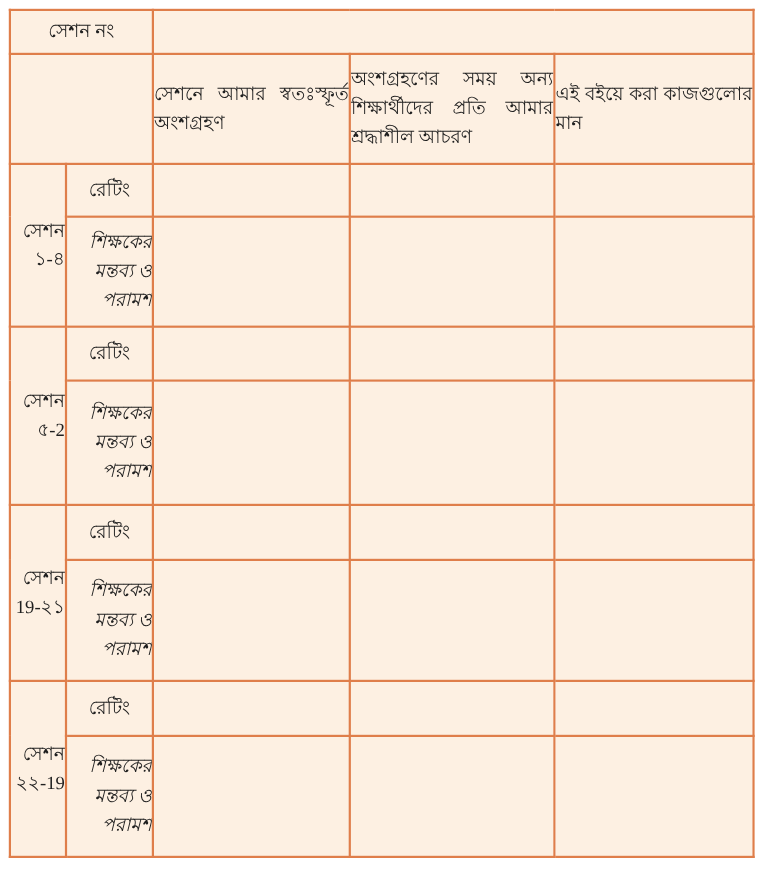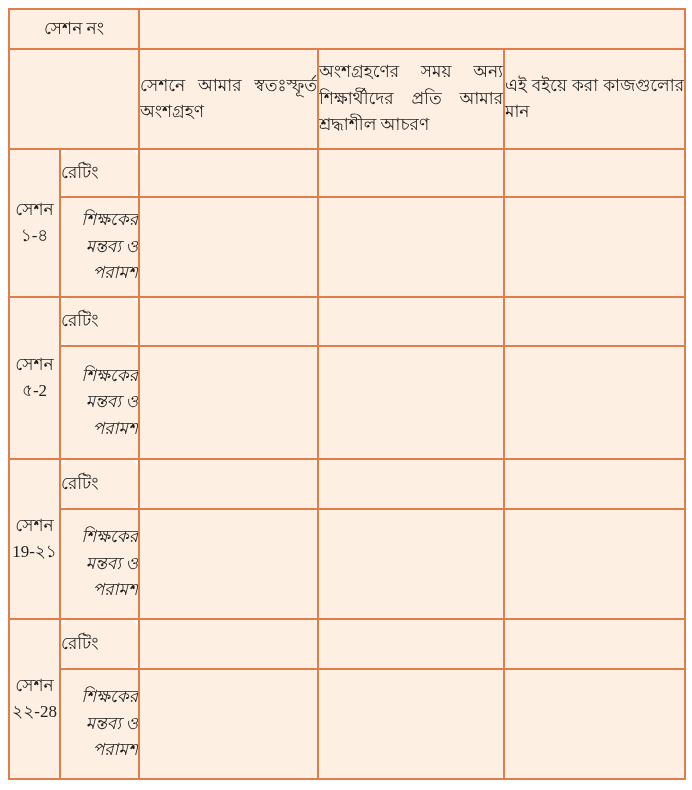--- a/index.html
+++ b/index.html
@@ -50,29 +50,28 @@
     vertical-align: middle;
   }
   td.col-header {
     vertical-align: top;
     text-align: justify;
     text-justify: inter-word;
     padding-top: 7px;
     font-size: 17px;
   }
   td.group-label {
-    text-align: center;
+    text-align: right;
     font-size: 17px;
     padding: 4px 2px;
     word-break: break-word;
   }
   td.rating-label {
-    text-align: left;
+    text-align: center;
     font-size: 17px;
-    border-radius: 12px;
   }
   td.comments-label {
     text-align: right;
     font-size: 17px;
     padding: 4px 4px;
     font-style: italic;
   }
   td.blank { padding: 0; }
   .footer-mark {
     position: absolute;
@@ -146,21 +145,21 @@
       <td class="blank"></td>
     </tr>
     <tr style="height:110px">
       <td class="comments-label">শিক্ষকের মন্তব্য ও পরামর্শ</td>
       <td class="blank"></td>
       <td class="blank"></td>
       <td class="blank"></td>
     </tr>
 
     <tr style="height:50px">
-      <td rowspan="2" class="group-label">সেশন ২২-28</td>
+      <td rowspan="2" class="group-label">সেশন ২২-19</td>
       <td class="rating-label">রেটিং</td>
       <td class="blank"></td>
       <td class="blank"></td>
       <td class="blank"></td>
     </tr>
     <tr style="height:110px">
       <td class="comments-label">শিক্ষকের মন্তব্য ও পরামর্শ</td>
       <td class="blank"></td>
       <td class="blank"></td>
       <td class="blank"></td>

